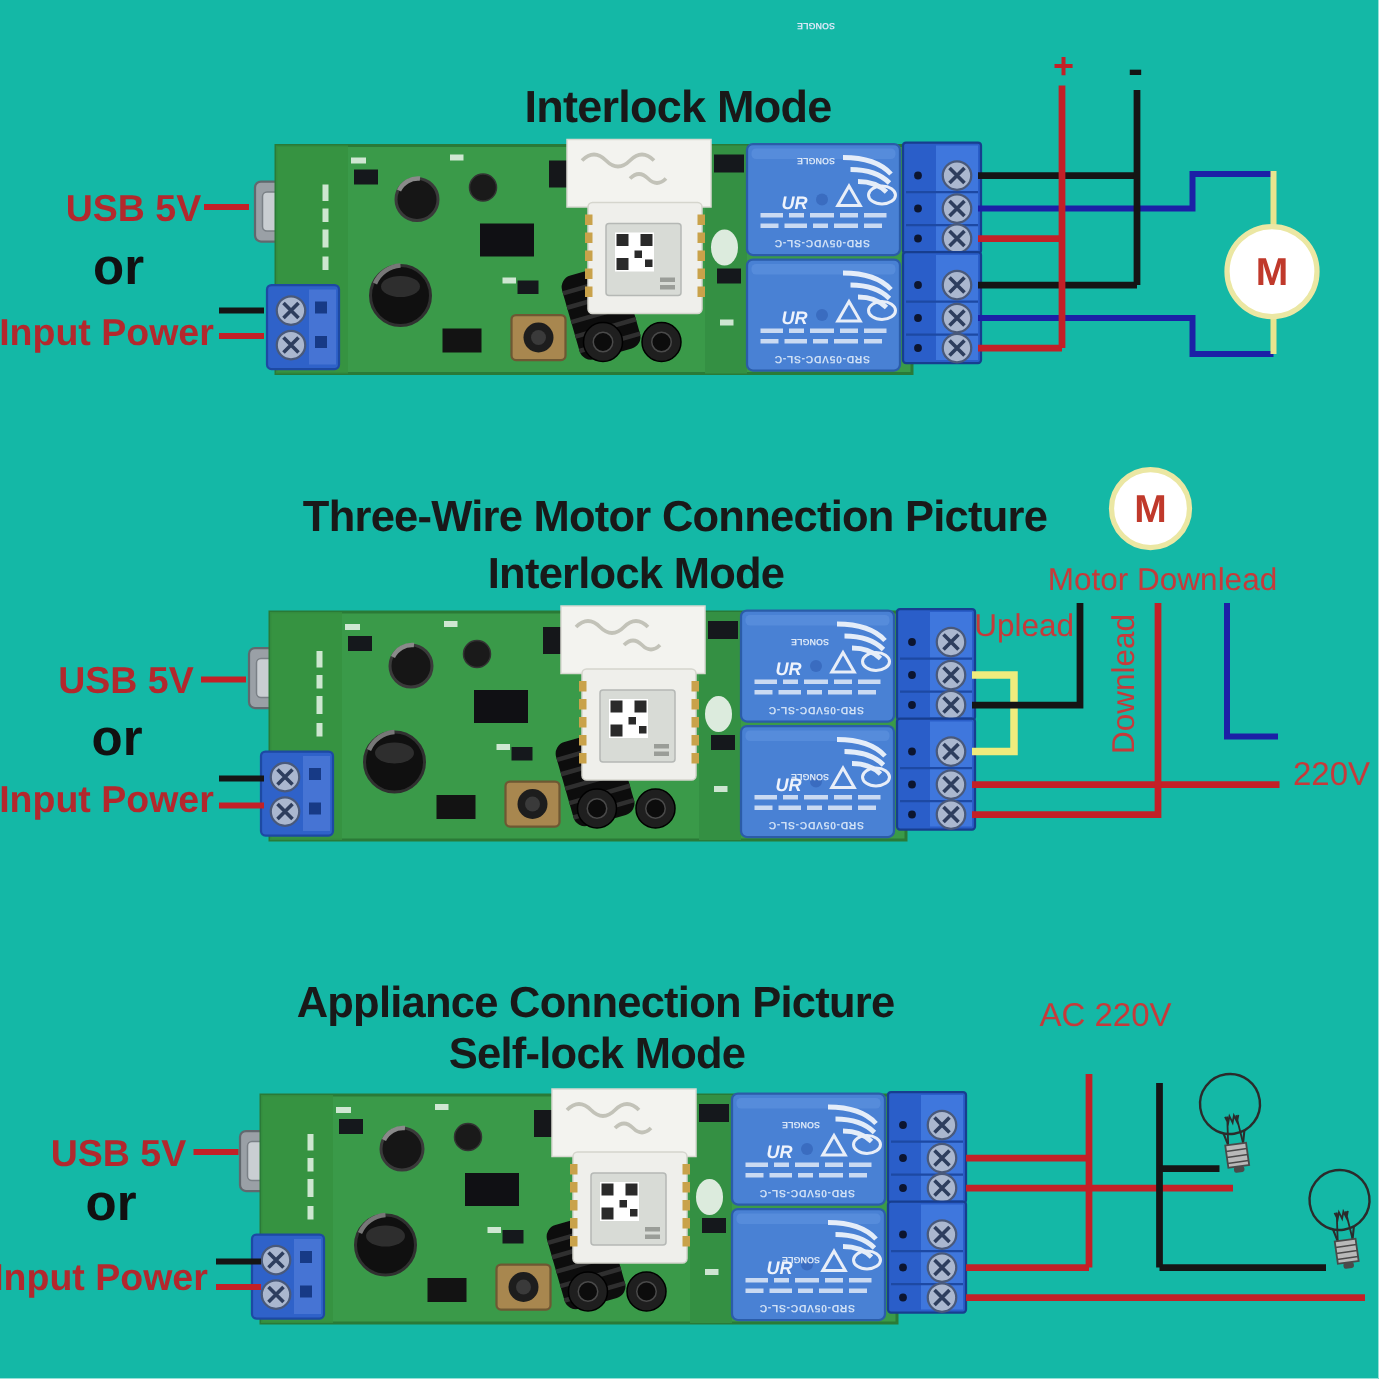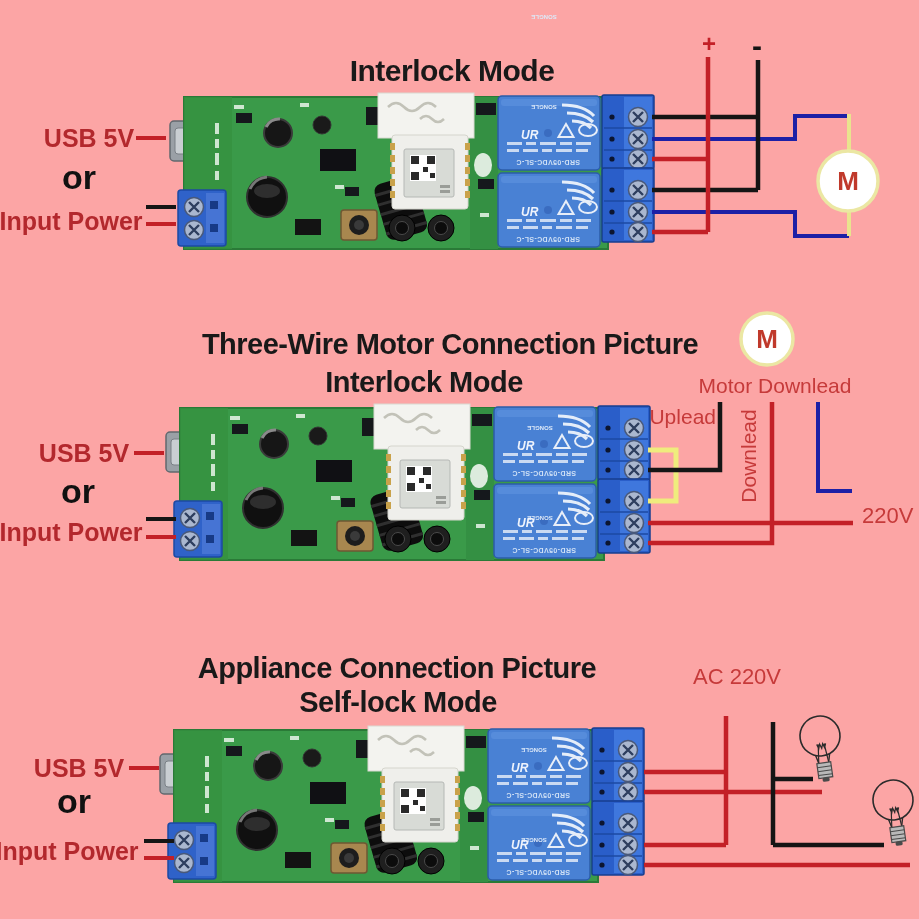--- a/index.html
+++ b/index.html
@@ -1,16 +1,16 @@
 <!DOCTYPE html>
 <html><head>
 <meta charset="utf-8">
 <style>
   html,body{margin:0;padding:0;background:#ffffff;}
-  .canvas{position:relative;width:919px;height:919px;background:#fca5a5;overflow:hidden;
+  .canvas{position:relative;width:919px;height:919px;background:#14b8a6;overflow:hidden;
           font-family:"Liberation Sans", sans-serif;}
   svg{display:block}
   svg text{font-family:"Liberation Sans", sans-serif;}
   .mid{text-anchor:middle}
   .end{text-anchor:end}
   .title{font-size:30px;font-weight:800;fill:#191919;letter-spacing:-0.5px}
   .title-m{font-size:29px}
   .rlabel{font-size:25px;font-weight:700;fill:#b3282d}
   .orlabel{font-size:34px;font-weight:700;fill:#111}
   .wlabel{font-size:21px;font-weight:400;fill:#c63a3a}

